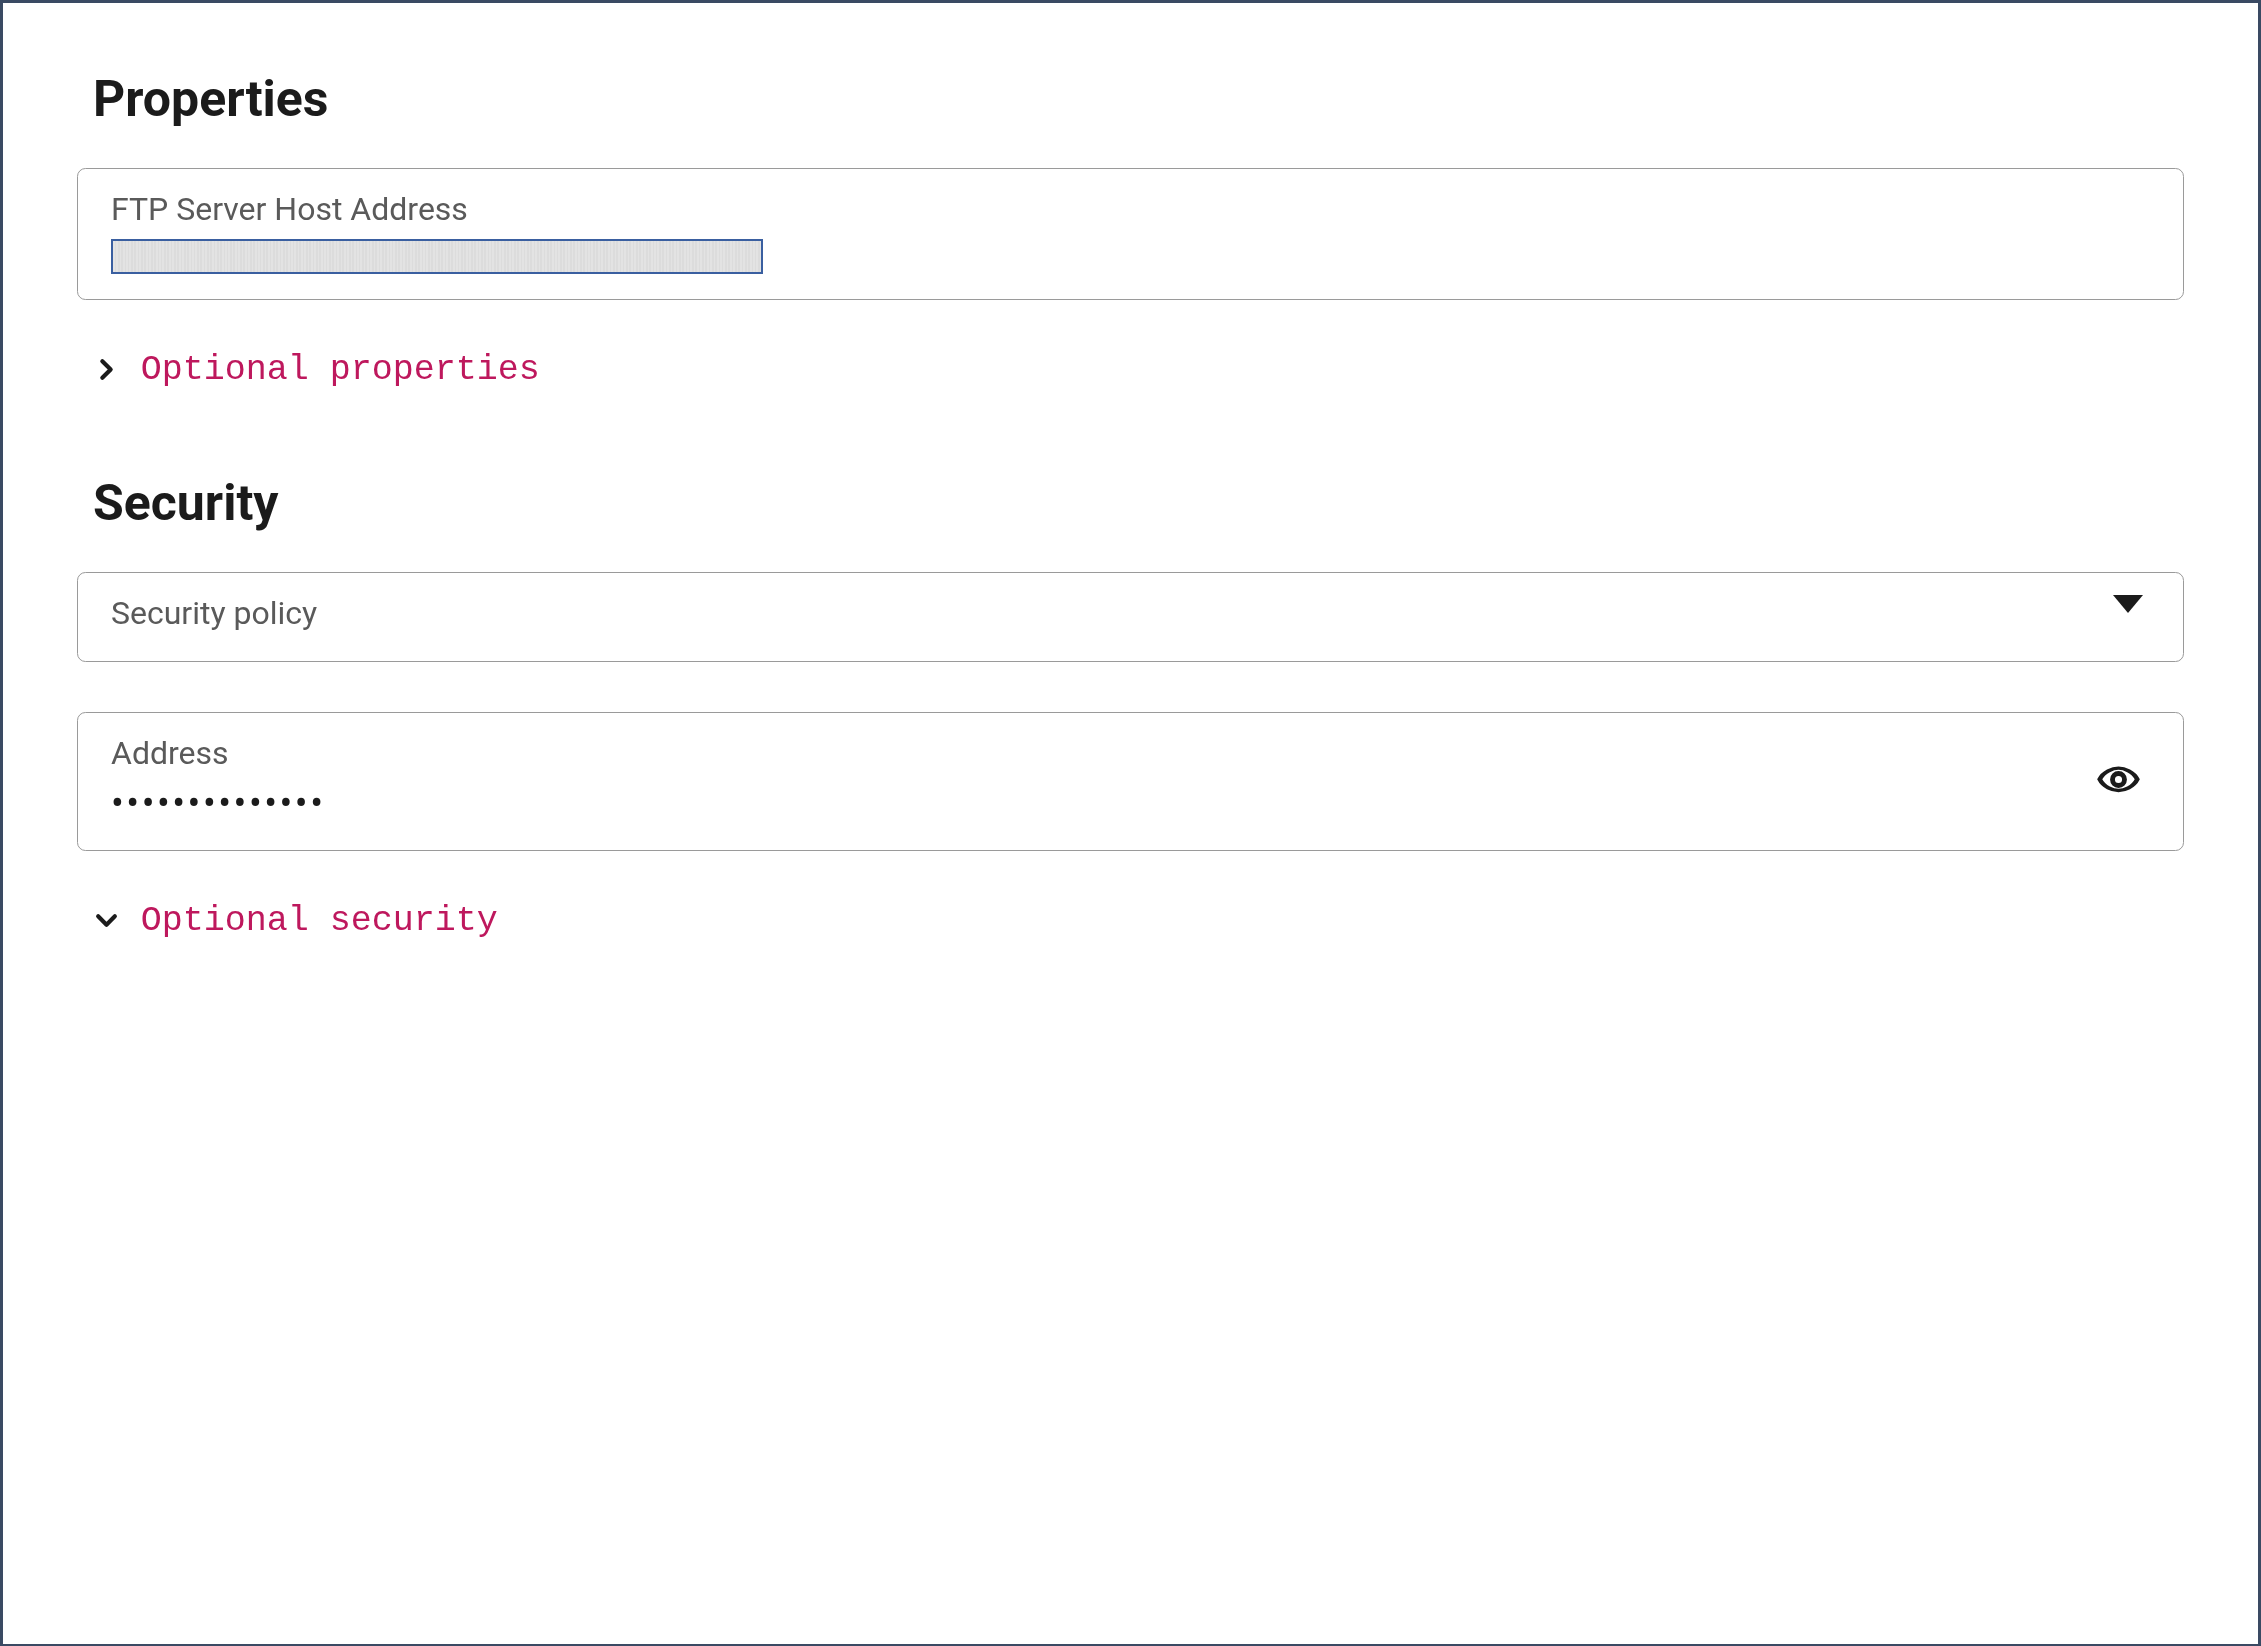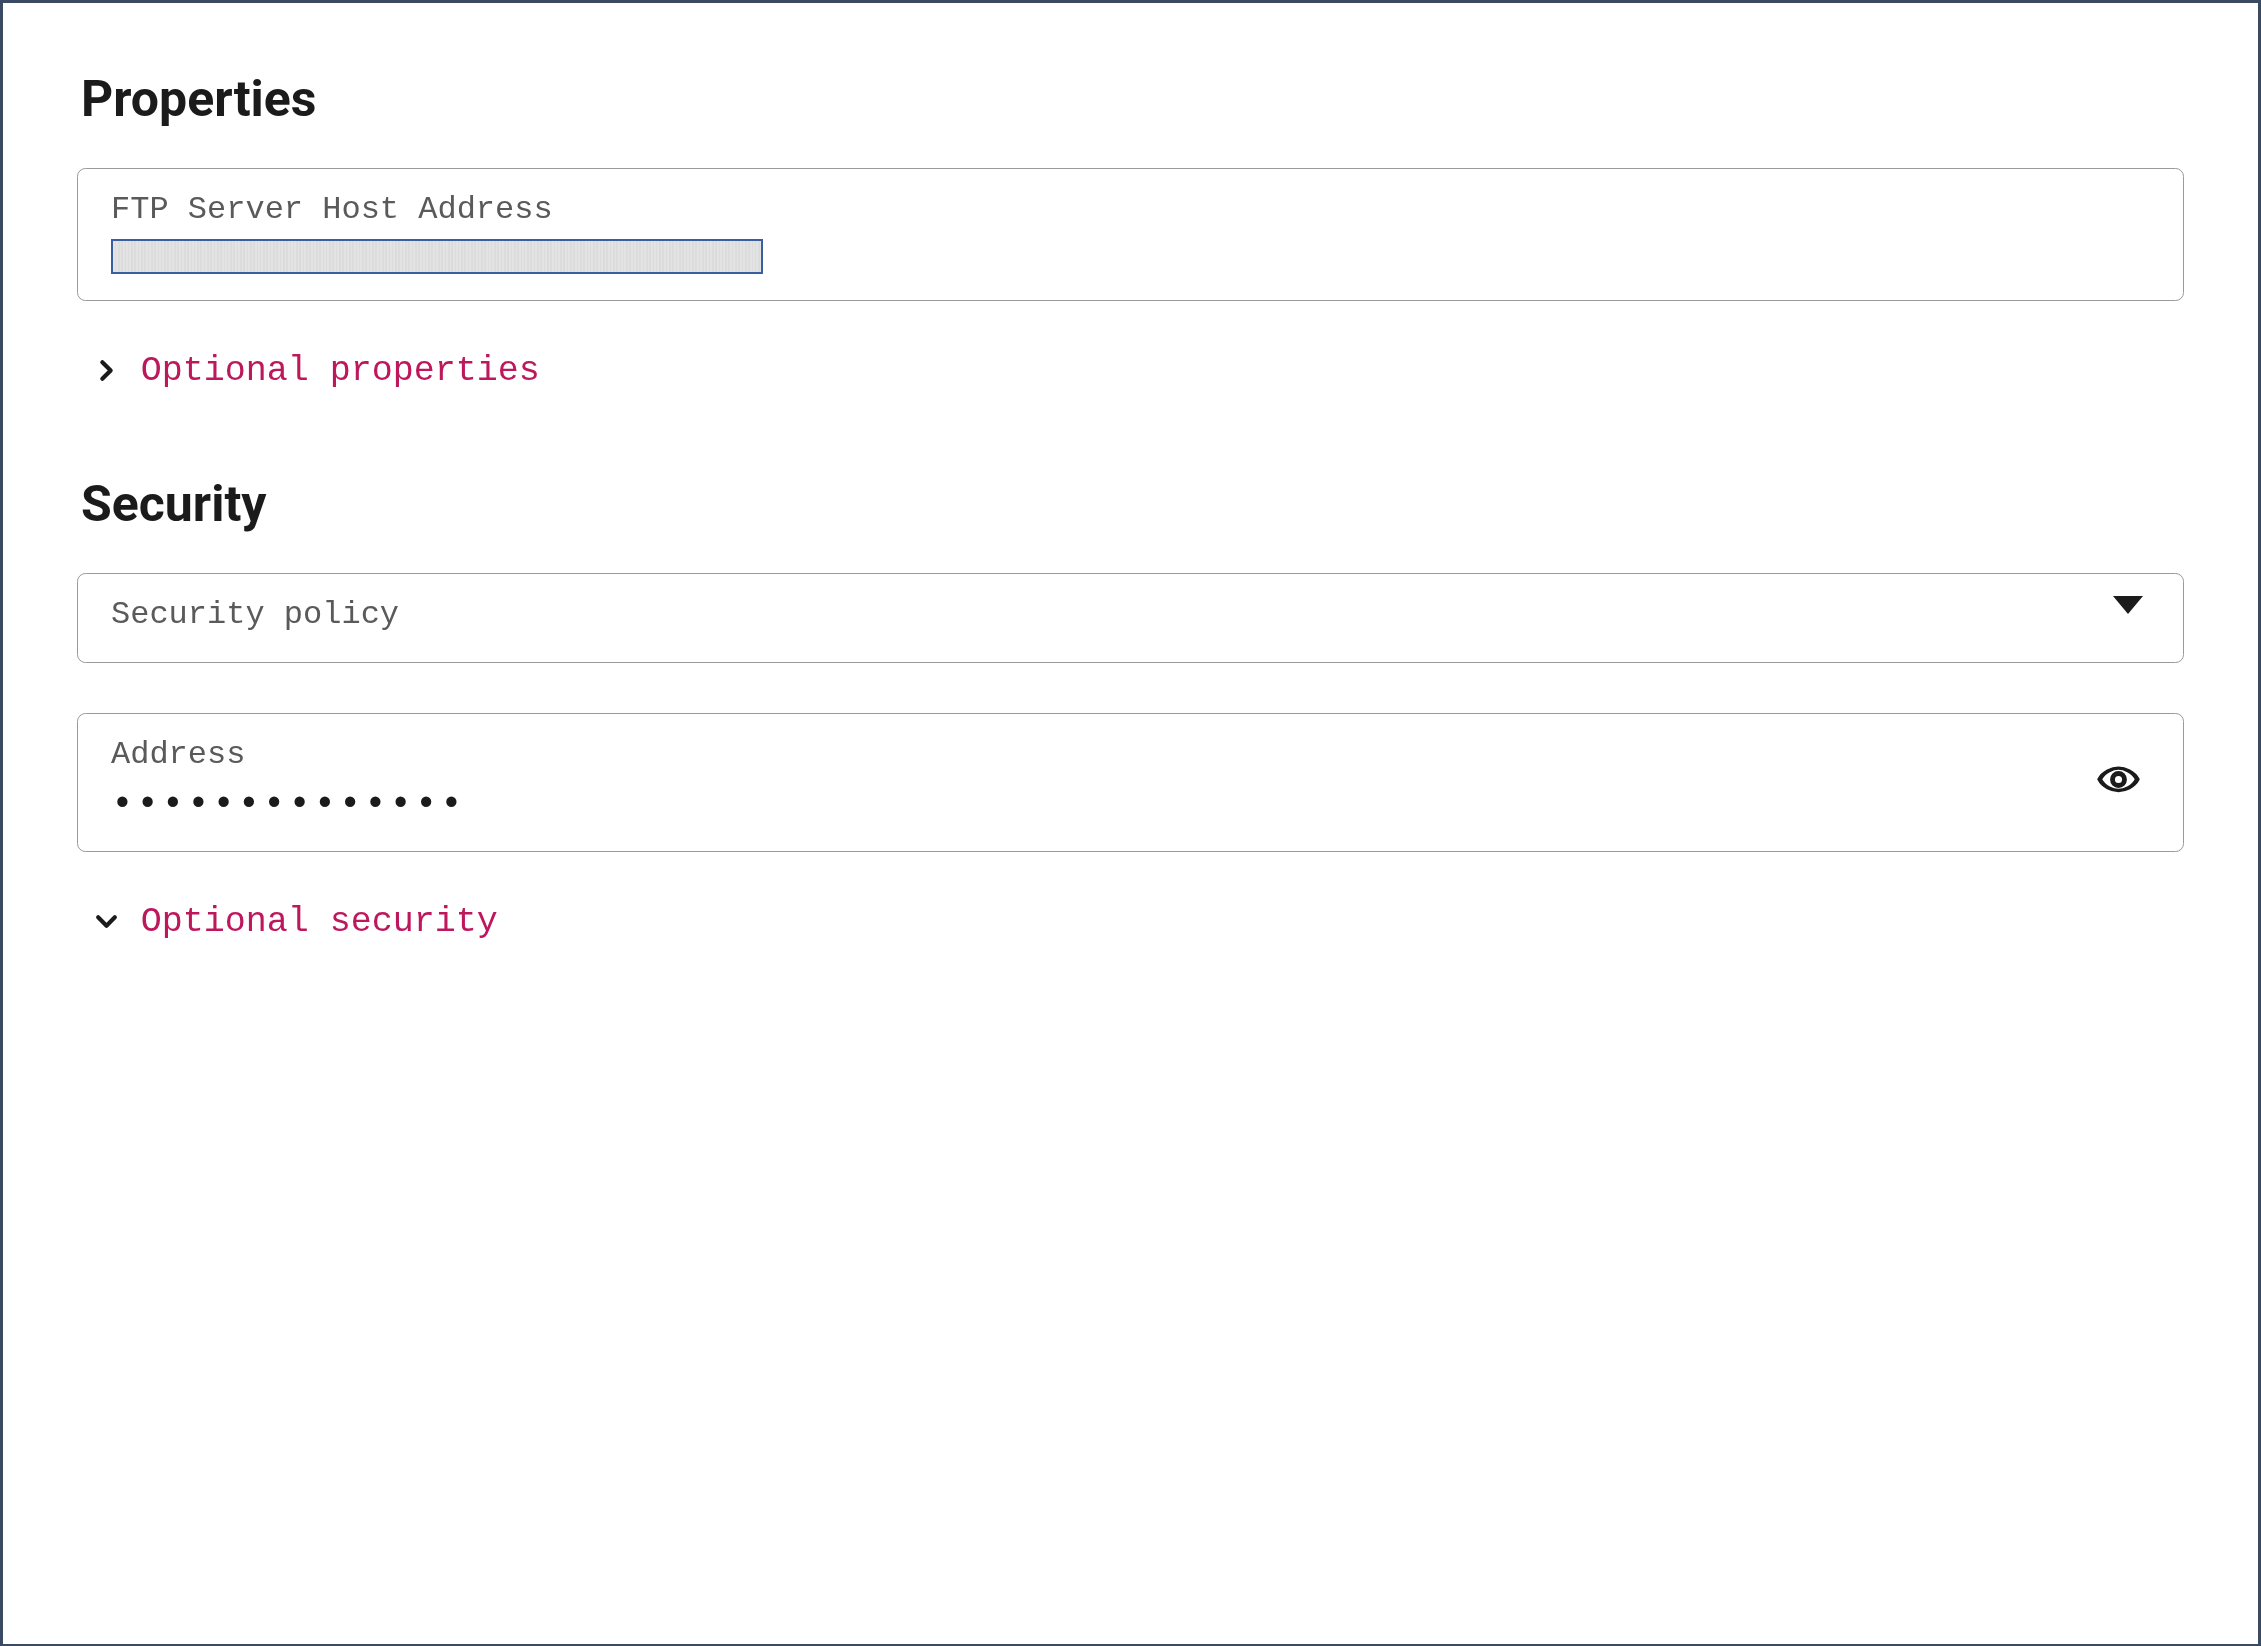--- a/index.html
+++ b/index.html
@@ -11,32 +11,31 @@
   }
   .frame {
     border: 3.3px solid #3a4a63;
     width: 2261px;
     height: 1647px;
     padding: 67px 74px 50px 74px;
   }
   h2.section-title {
     font-size: 50px;
     font-weight: 700;
-    margin: 0 0 40px 4px;
+    margin: 0 0 40px 16px;
     color: #1b1b1b;
   }
   .field-box {
     border: 1.7px solid #9a9a9a;
     border-radius: 8.4px;
     padding: 20px 33px 22px 33px;
     margin-bottom: 50px;
     display: flex;
     align-items: flex-start;
     justify-content: space-between;
-    font-family: Liberation Mono, monospace;
   }
   .field-inner { flex: 1; }
   .field-label {
     font-size: 32px;
     color: #5a5a5a;
     margin-bottom: 5px;
     line-height: 1.3;
   }
   .field-value {
     font-size: 38px;

